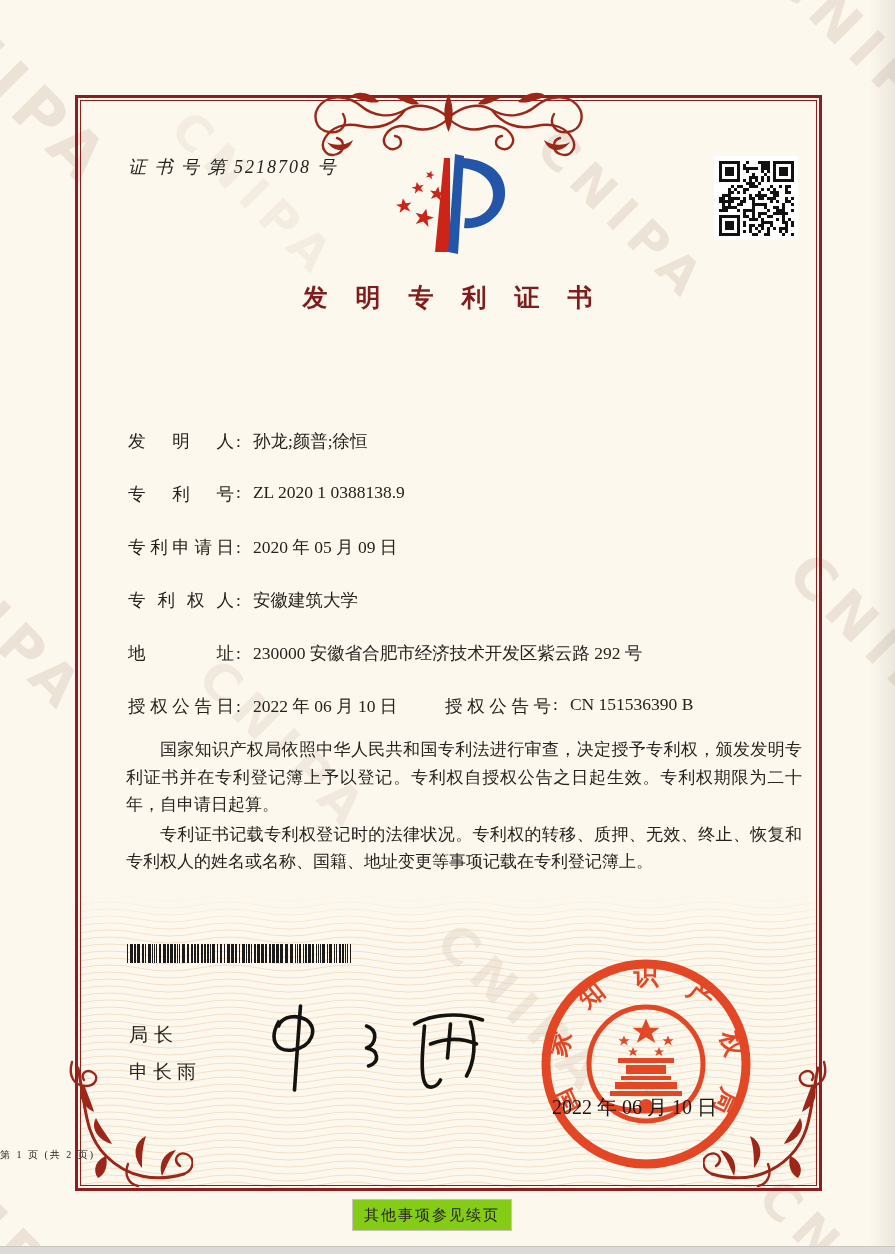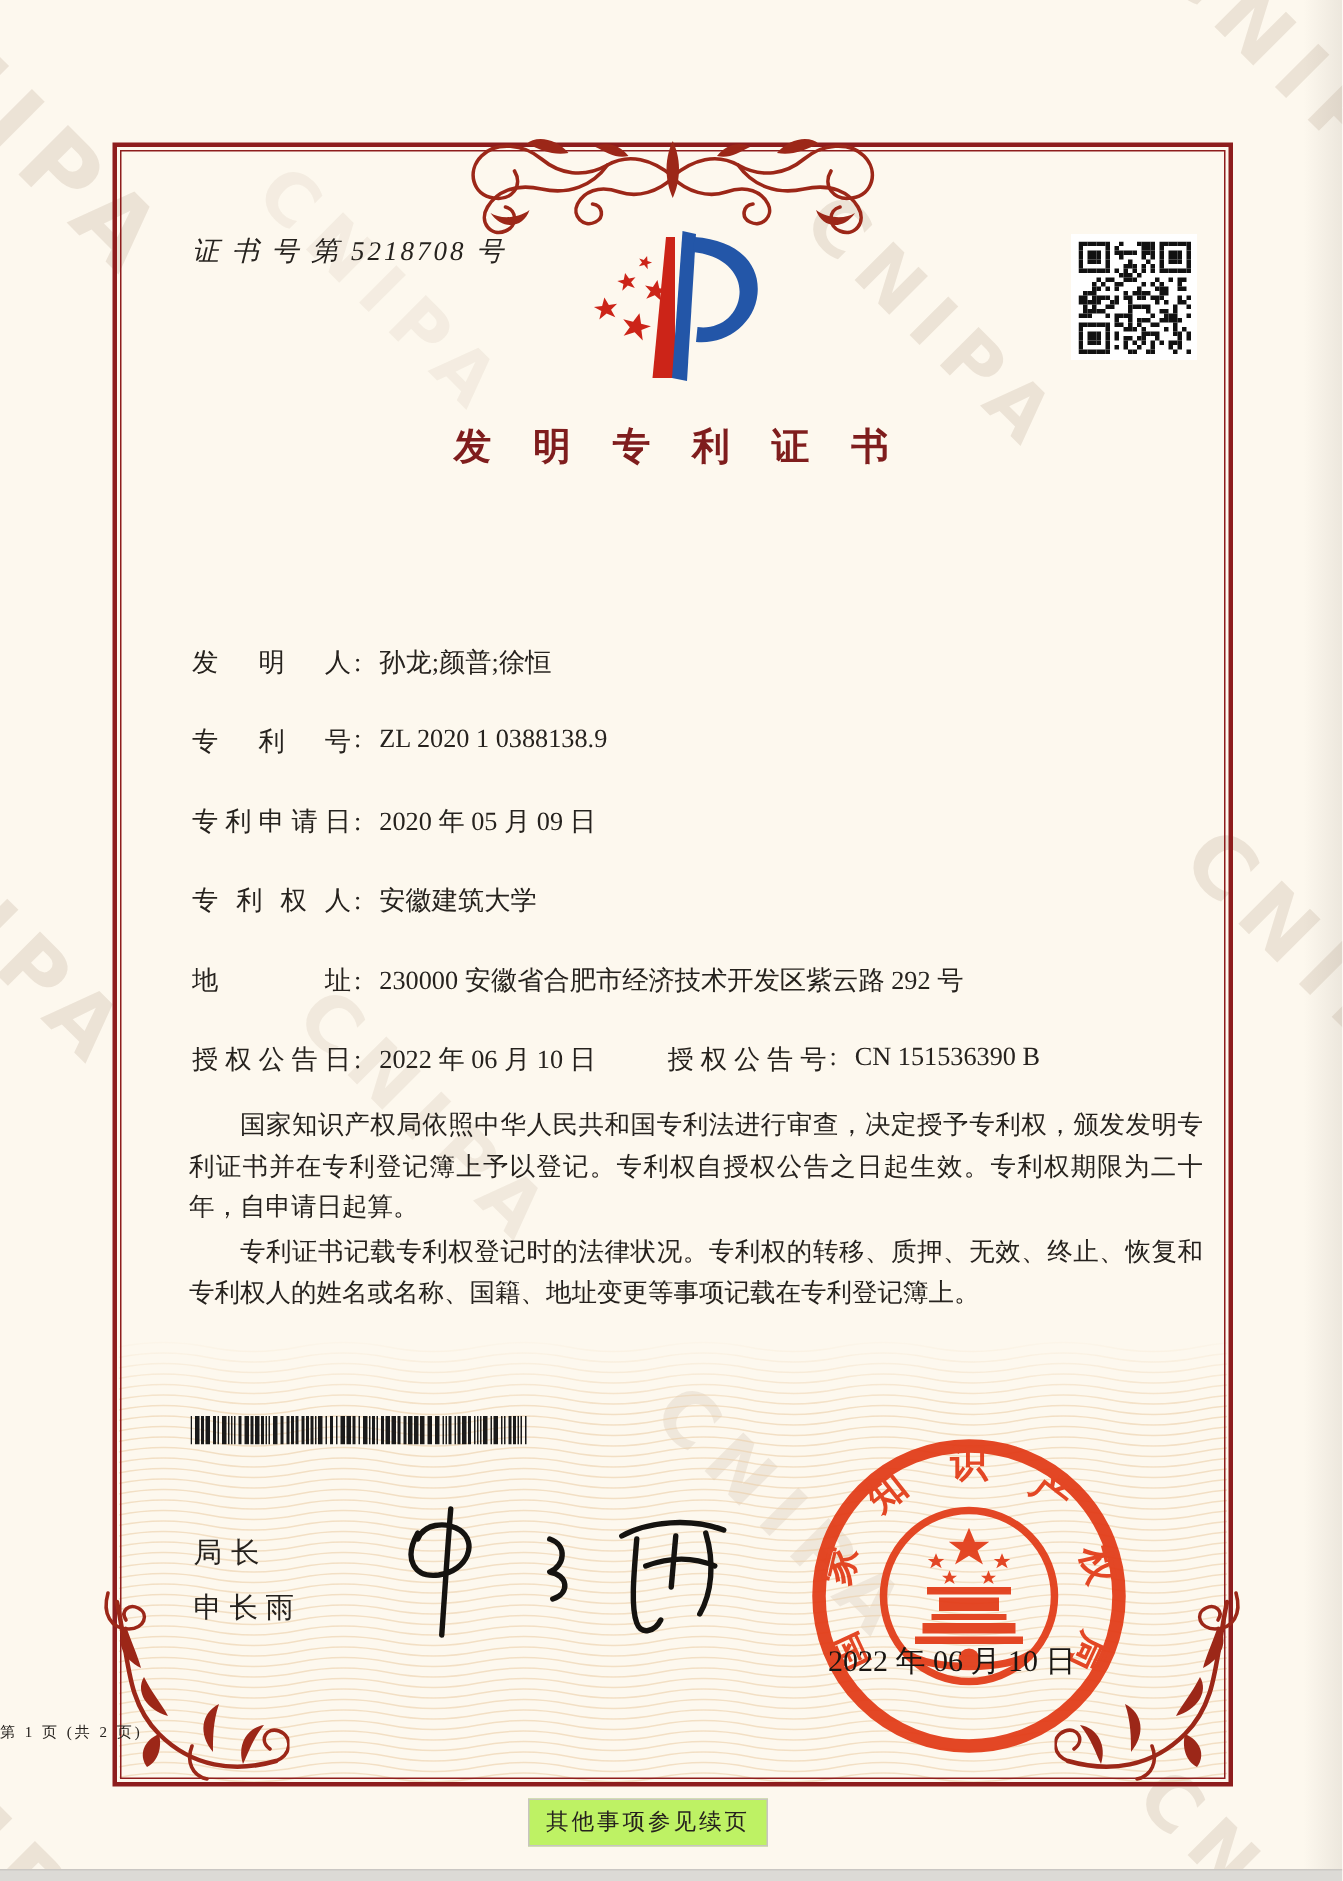--- a/index.html
+++ b/index.html
@@ -48,21 +48,21 @@
 
   .sig-title{position:absolute;left:129px;top:1022px;font-size:19px;letter-spacing:6px;}
   .sig-name{position:absolute;left:129px;top:1059px;font-size:19px;letter-spacing:5px;}
   .sig-script{position:absolute;left:252px;top:1000px;width:255px;height:95px;}
 
   .seal{position:absolute;left:534px;top:952px;width:224px;height:224px;opacity:0.93;}
   .seal-ch{font-size:25px;font-weight:700;fill:#e23a16;font-family:"Liberation Serif","DejaVu Serif",serif;}
   .seal-date{position:absolute;left:552px;top:1094px;width:200px;font-size:20px;color:#181512;}
 
   .page-info{position:absolute;left:0;right:0;top:1148px;font-size:10px;letter-spacing:2px;}
-  .note-box{position:absolute;left:352px;top:1199px;width:158px;height:30px;background:#bef264;
+  .note-box{position:absolute;left:352px;top:1199px;width:158px;height:30px;background:#84cc16;
             border:1px solid #c8c5c0;line-height:30px;text-align:center;font-size:15px;letter-spacing:2px;}
 
   .right-shade{position:absolute;right:0;top:0;width:26px;height:100%;
                background:linear-gradient(to right,rgba(150,142,132,0),rgba(150,142,132,0.16));}
   .bottom-strip{position:absolute;left:0;bottom:0;width:100%;height:7px;background:#dcdad6;border-top:1px solid #cac7c3;}
 </style>
 </head>
 <body>
 
 <div class="page">

